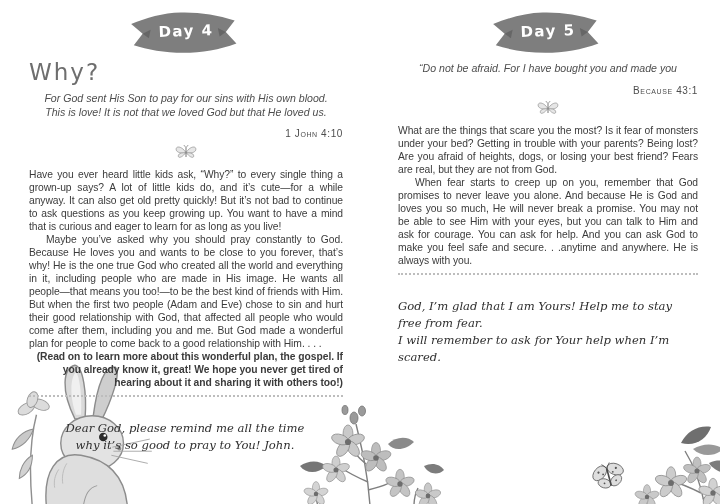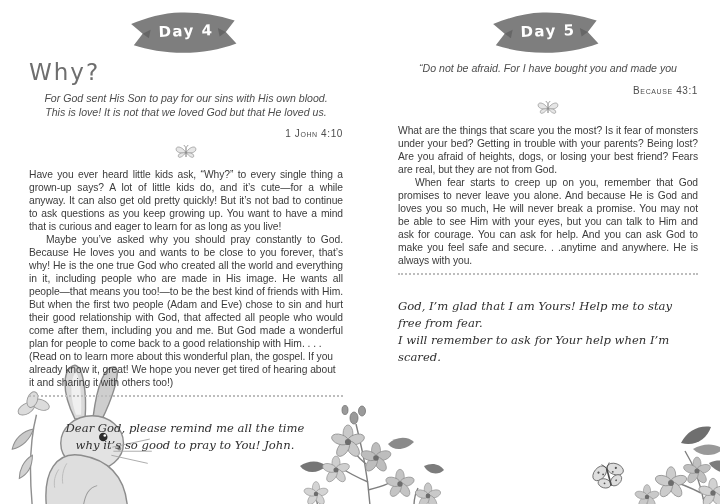--- a/index.html
+++ b/index.html
@@ -37,21 +37,21 @@
   }
 
   .butterfly-divider { text-align: center; margin-top: 3px; height: 17px; }
 
   .body-text {
     margin-top: 7px; font-size: 10.3px; line-height: 13px; color: #3b3b3b;
     text-align: justify; letter-spacing: -0.05px;
   }
   .body-text p { margin: 0; }
   .body-text p.indent { text-indent: 17px; }
-  .body-text p.centered { text-align: left; text-indent: 0; }
+  .body-text p.centered { text-align: right; text-indent: 0; font-weight: bold; }
 
   .dotted { border-top: 2px dotted #bdbdbd; margin: 6px 0 7px; height: 0; }
 
   .prayer {
     font-family: "DejaVu Serif", serif; font-style: italic;
     font-size: 11.6px; line-height: 17px; color: #2e2e2e; margin-top: 23px;
   }
   .prayer.right-align { text-align: center; padding-right: 2px; }
   .prayer.left-align  { text-align: left; }
 

